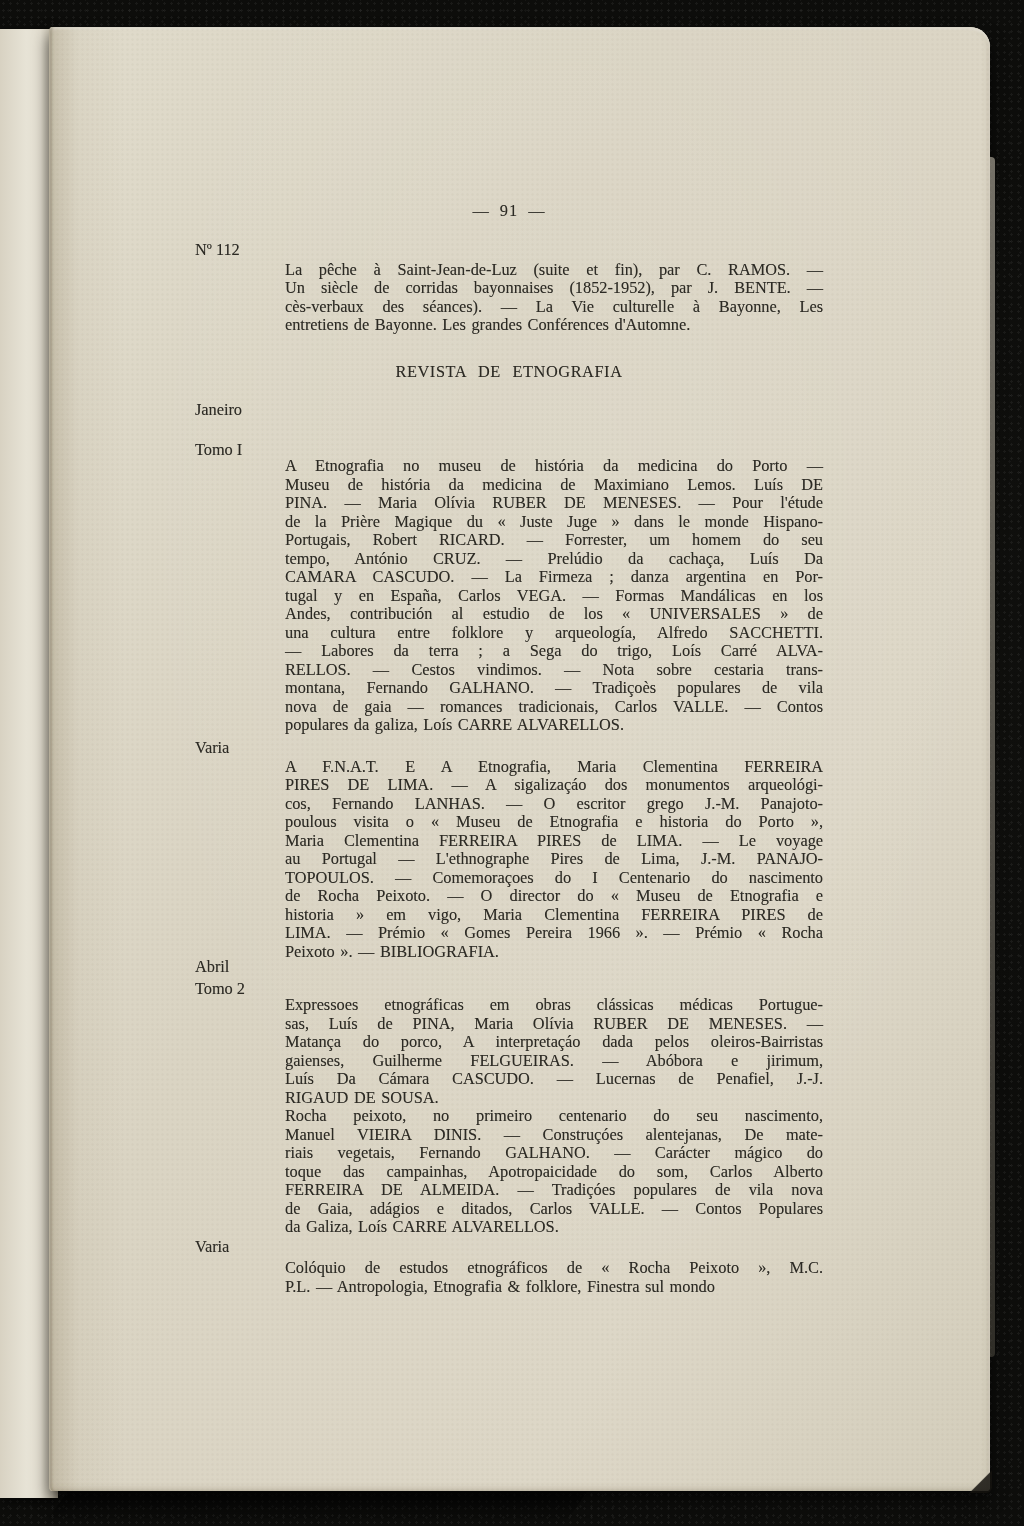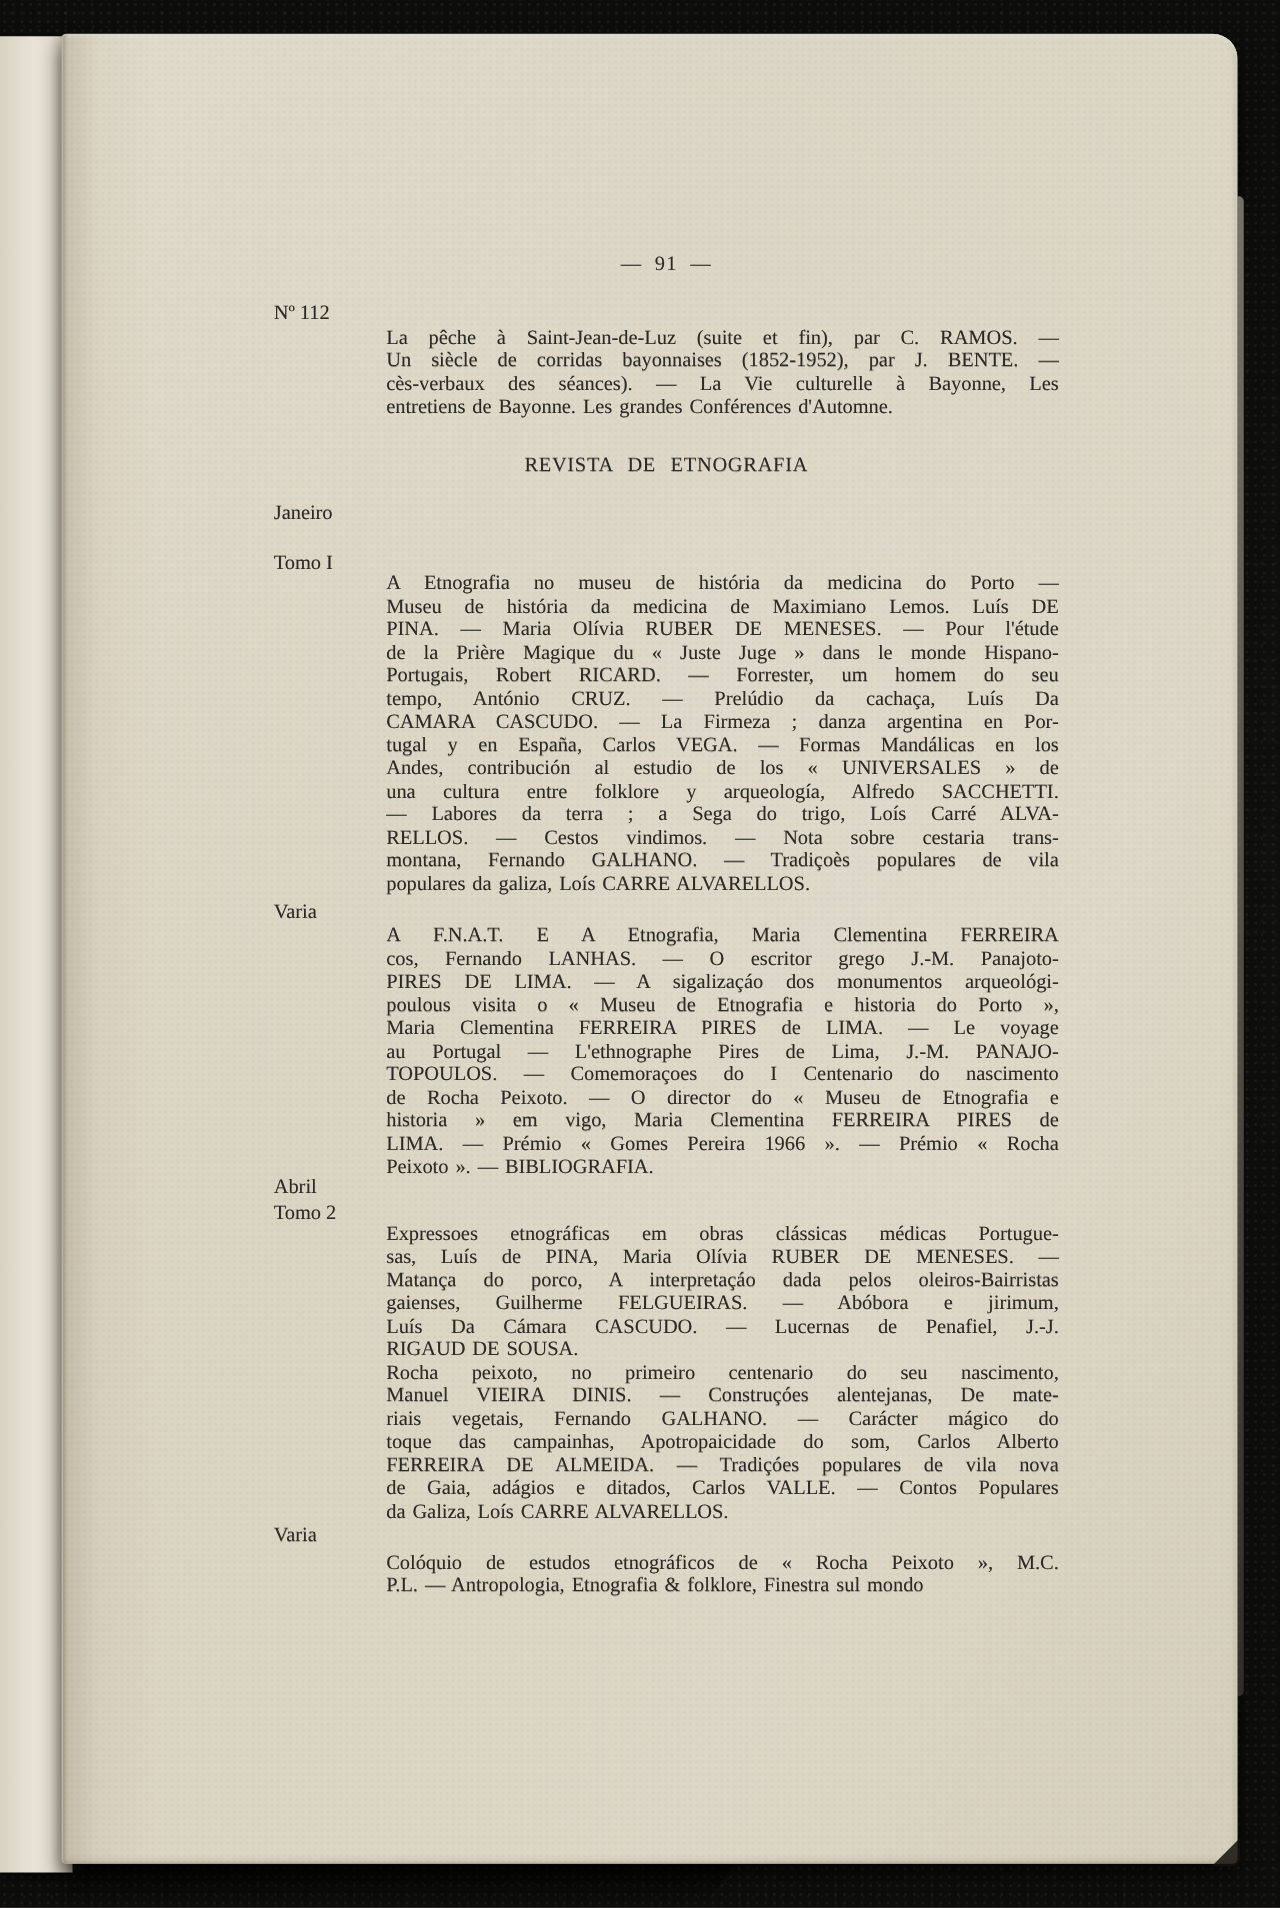--- a/index.html
+++ b/index.html
@@ -72,21 +72,21 @@
     position: absolute;
     left: 55px; top: 1492px;
     width: 520px; height: 34px;
     background: linear-gradient(to bottom, rgba(0,0,0,0.6), rgba(0,0,0,0));
     transform: skewX(-35deg);
   }
 
   
   .content {
     position: absolute;
-    left: 169px; top: 0;
+    left: 145px; top: 0;
     width: 628px;
     padding-top: 174px;
     color: #2c2a24;
     font-size: 16.3px;
     text-shadow: 0.2px 0.2px 0 rgba(44,42,36,0.35);
   }
 
   .folio {
     text-align: center;
     line-height: 19.4px;
@@ -163,28 +163,29 @@
           <div class="line">de la Prière Magique du « Juste Juge » dans le monde Hispano-</div>
           <div class="line">Portugais, Robert RICARD. — Forrester, um homem do seu</div>
           <div class="line">tempo, António CRUZ. — Prelúdio da cachaça, Luís Da</div>
           <div class="line">CAMARA CASCUDO. — La Firmeza ; danza argentina en Por-</div>
           <div class="line">tugal y en España, Carlos VEGA. — Formas Mandálicas en los</div>
           <div class="line">Andes, contribución al estudio de los « UNIVERSALES » de</div>
           <div class="line">una cultura entre folklore y arqueología, Alfredo SACCHETTI.</div>
           <div class="line">— Labores da terra ; a Sega do trigo, Loís Carré ALVA-</div>
           <div class="line">RELLOS. — Cestos vindimos. — Nota sobre cestaria trans-</div>
           <div class="line">montana, Fernando GALHANO. — Tradiçoès populares de vila</div>
+          <div class="line">nova de gaia — romances tradicionais, Carlos VALLE. — Contos</div>
           <div class="line last">populares da galiza, Loís CARRE ALVARELLOS.</div>
         </div>
 
       <div class="side-label mt-varia1">Varia</div>
       <div class="para mt-para3">
           <div class="line">A F.N.A.T. E A Etnografia, Maria Clementina FERREIRA</div>
+          <div class="line">PIRES DE LIMA. — A sigalizaçáo dos monumentos arqueológi-</div>
           <div class="line">cos, Fernando LANHAS. — O escritor grego J.-M. Panajoto-</div>
-          <div class="line">PIRES DE LIMA. — A sigalizaçáo dos monumentos arqueológi-</div>
           <div class="line">poulous visita o « Museu de Etnografia e historia do Porto »,</div>
           <div class="line">Maria Clementina FERREIRA PIRES de LIMA. — Le voyage</div>
           <div class="line">au Portugal — L'ethnographe Pires de Lima, J.-M. PANAJO-</div>
           <div class="line">TOPOULOS. — Comemoraçoes do I Centenario do nascimento</div>
           <div class="line">de Rocha Peixoto. — O director do « Museu de Etnografia e</div>
           <div class="line">historia » em vigo, Maria Clementina FERREIRA PIRES de</div>
           <div class="line">LIMA. — Prémio « Gomes Pereira 1966 ». — Prémio « Rocha</div>
           <div class="line last">Peixoto ». — BIBLIOGRAFIA.</div>
         </div>
 

